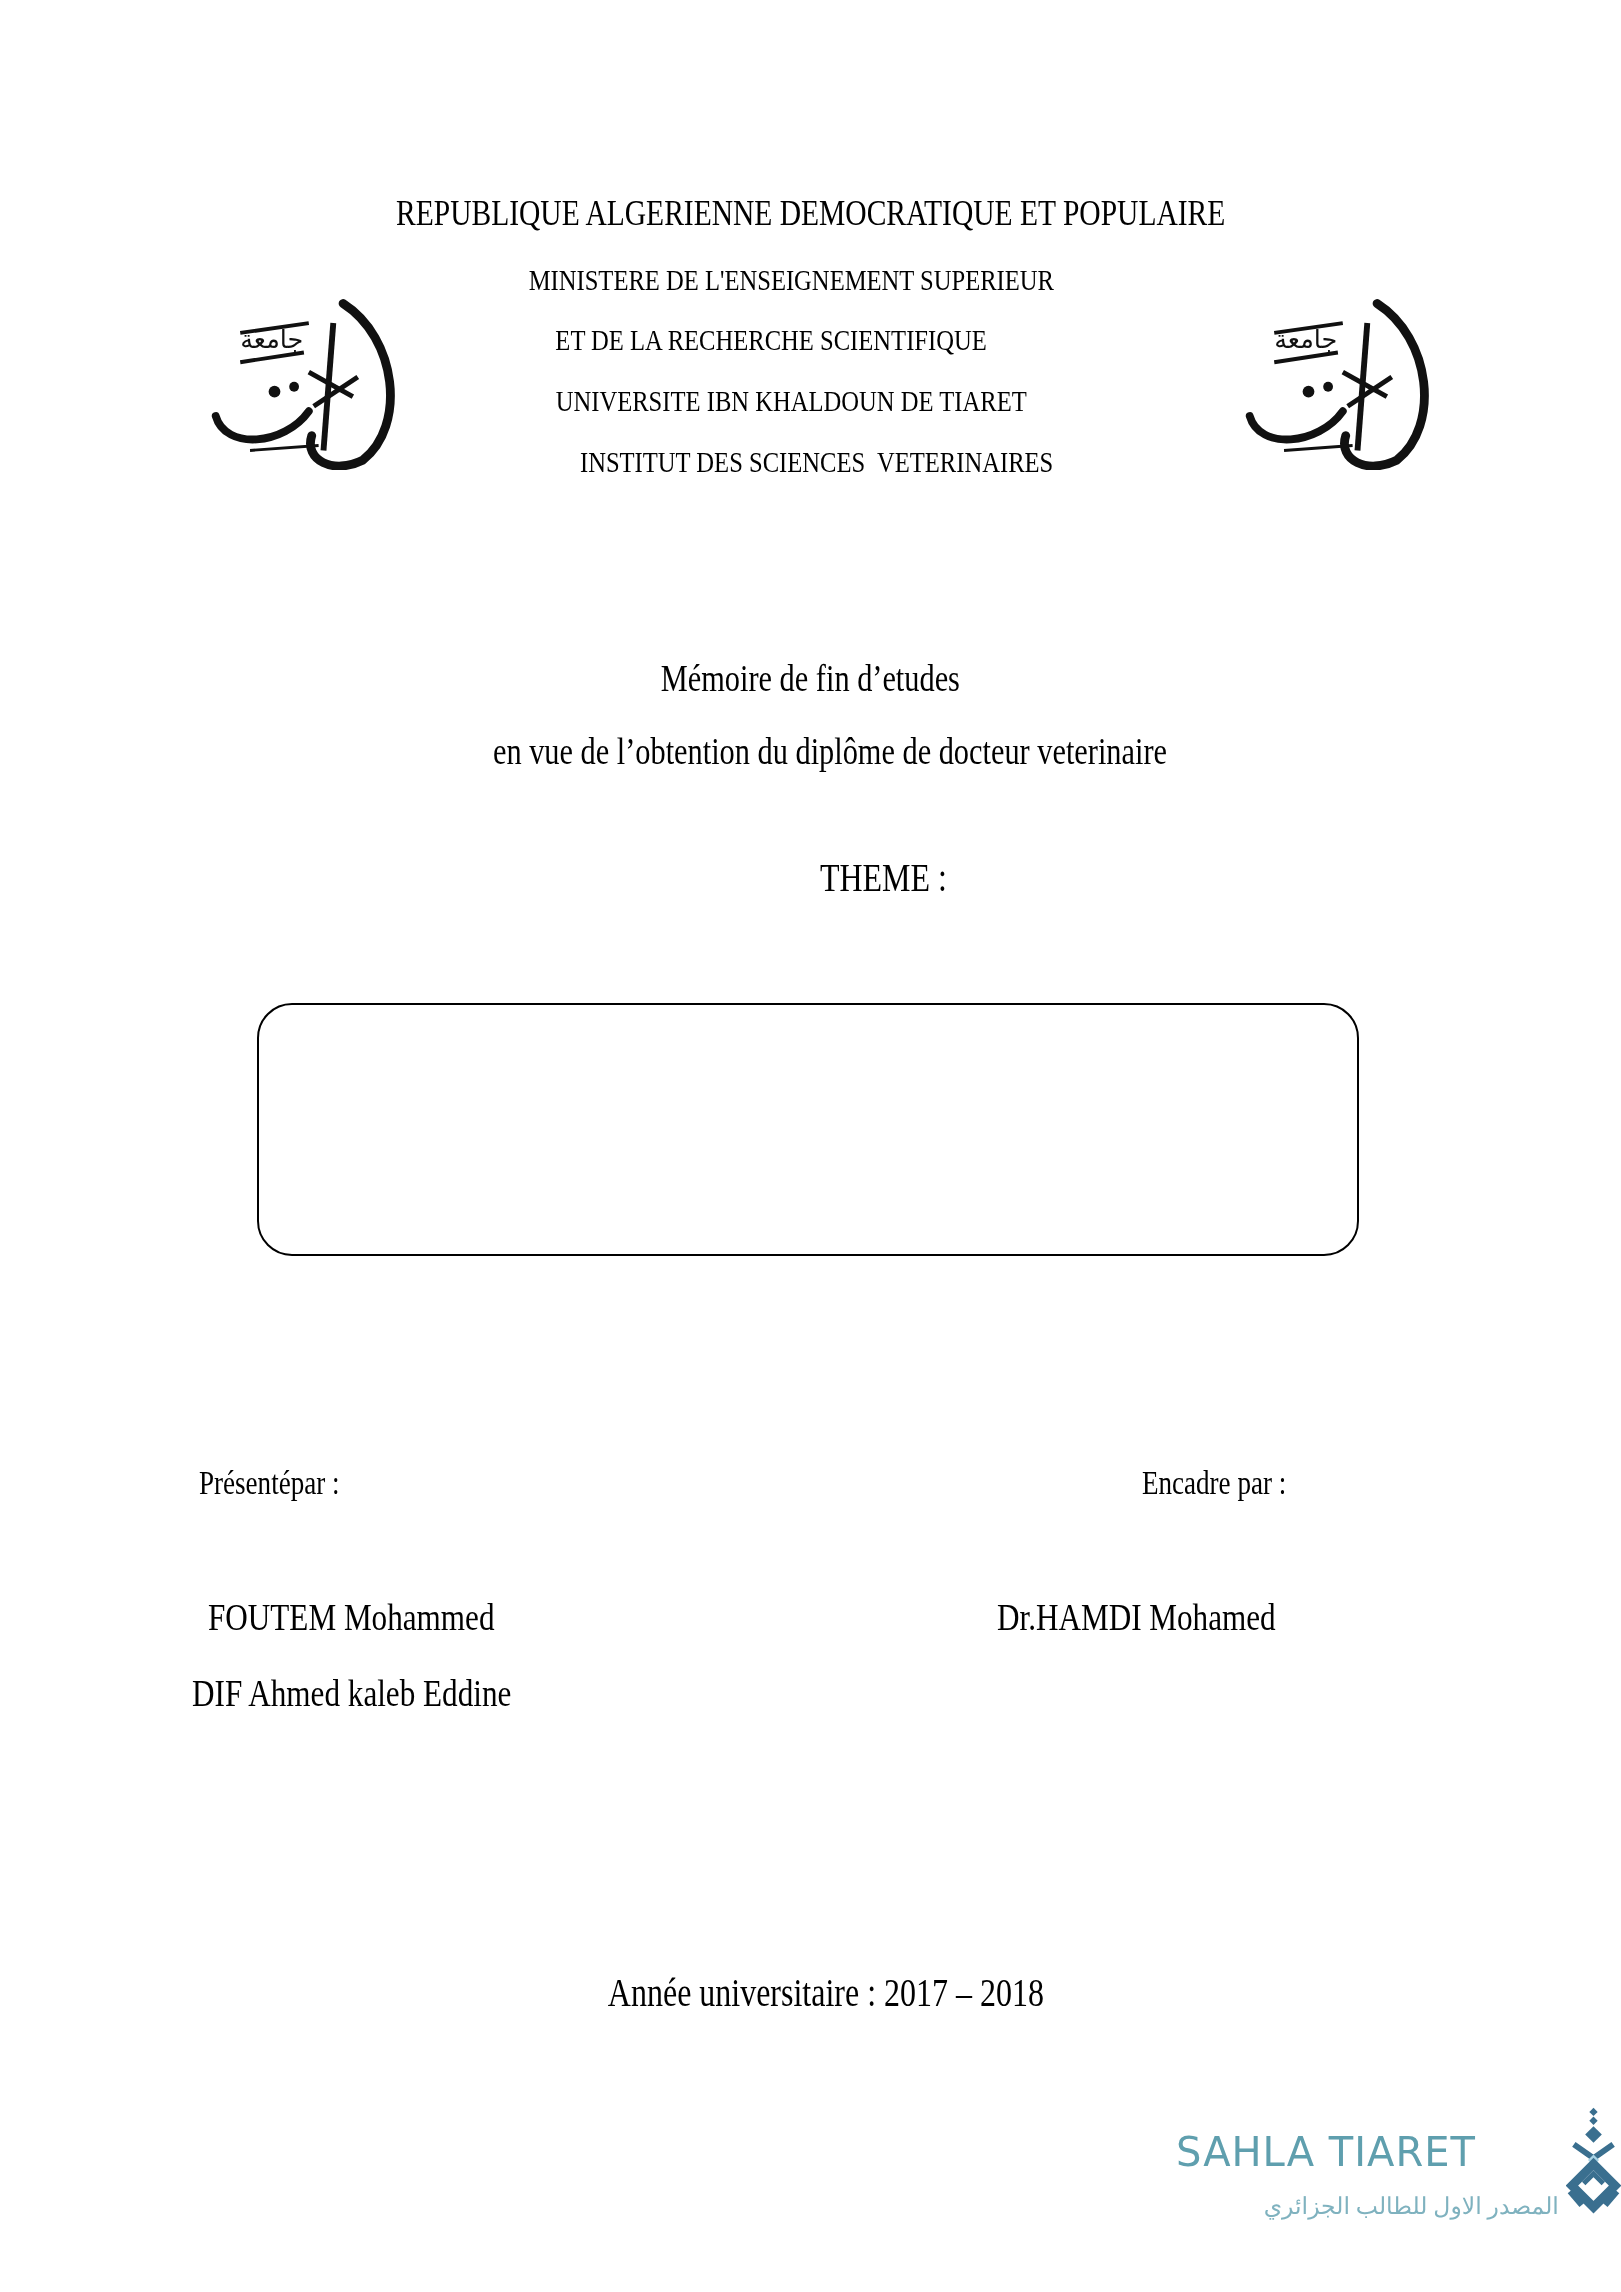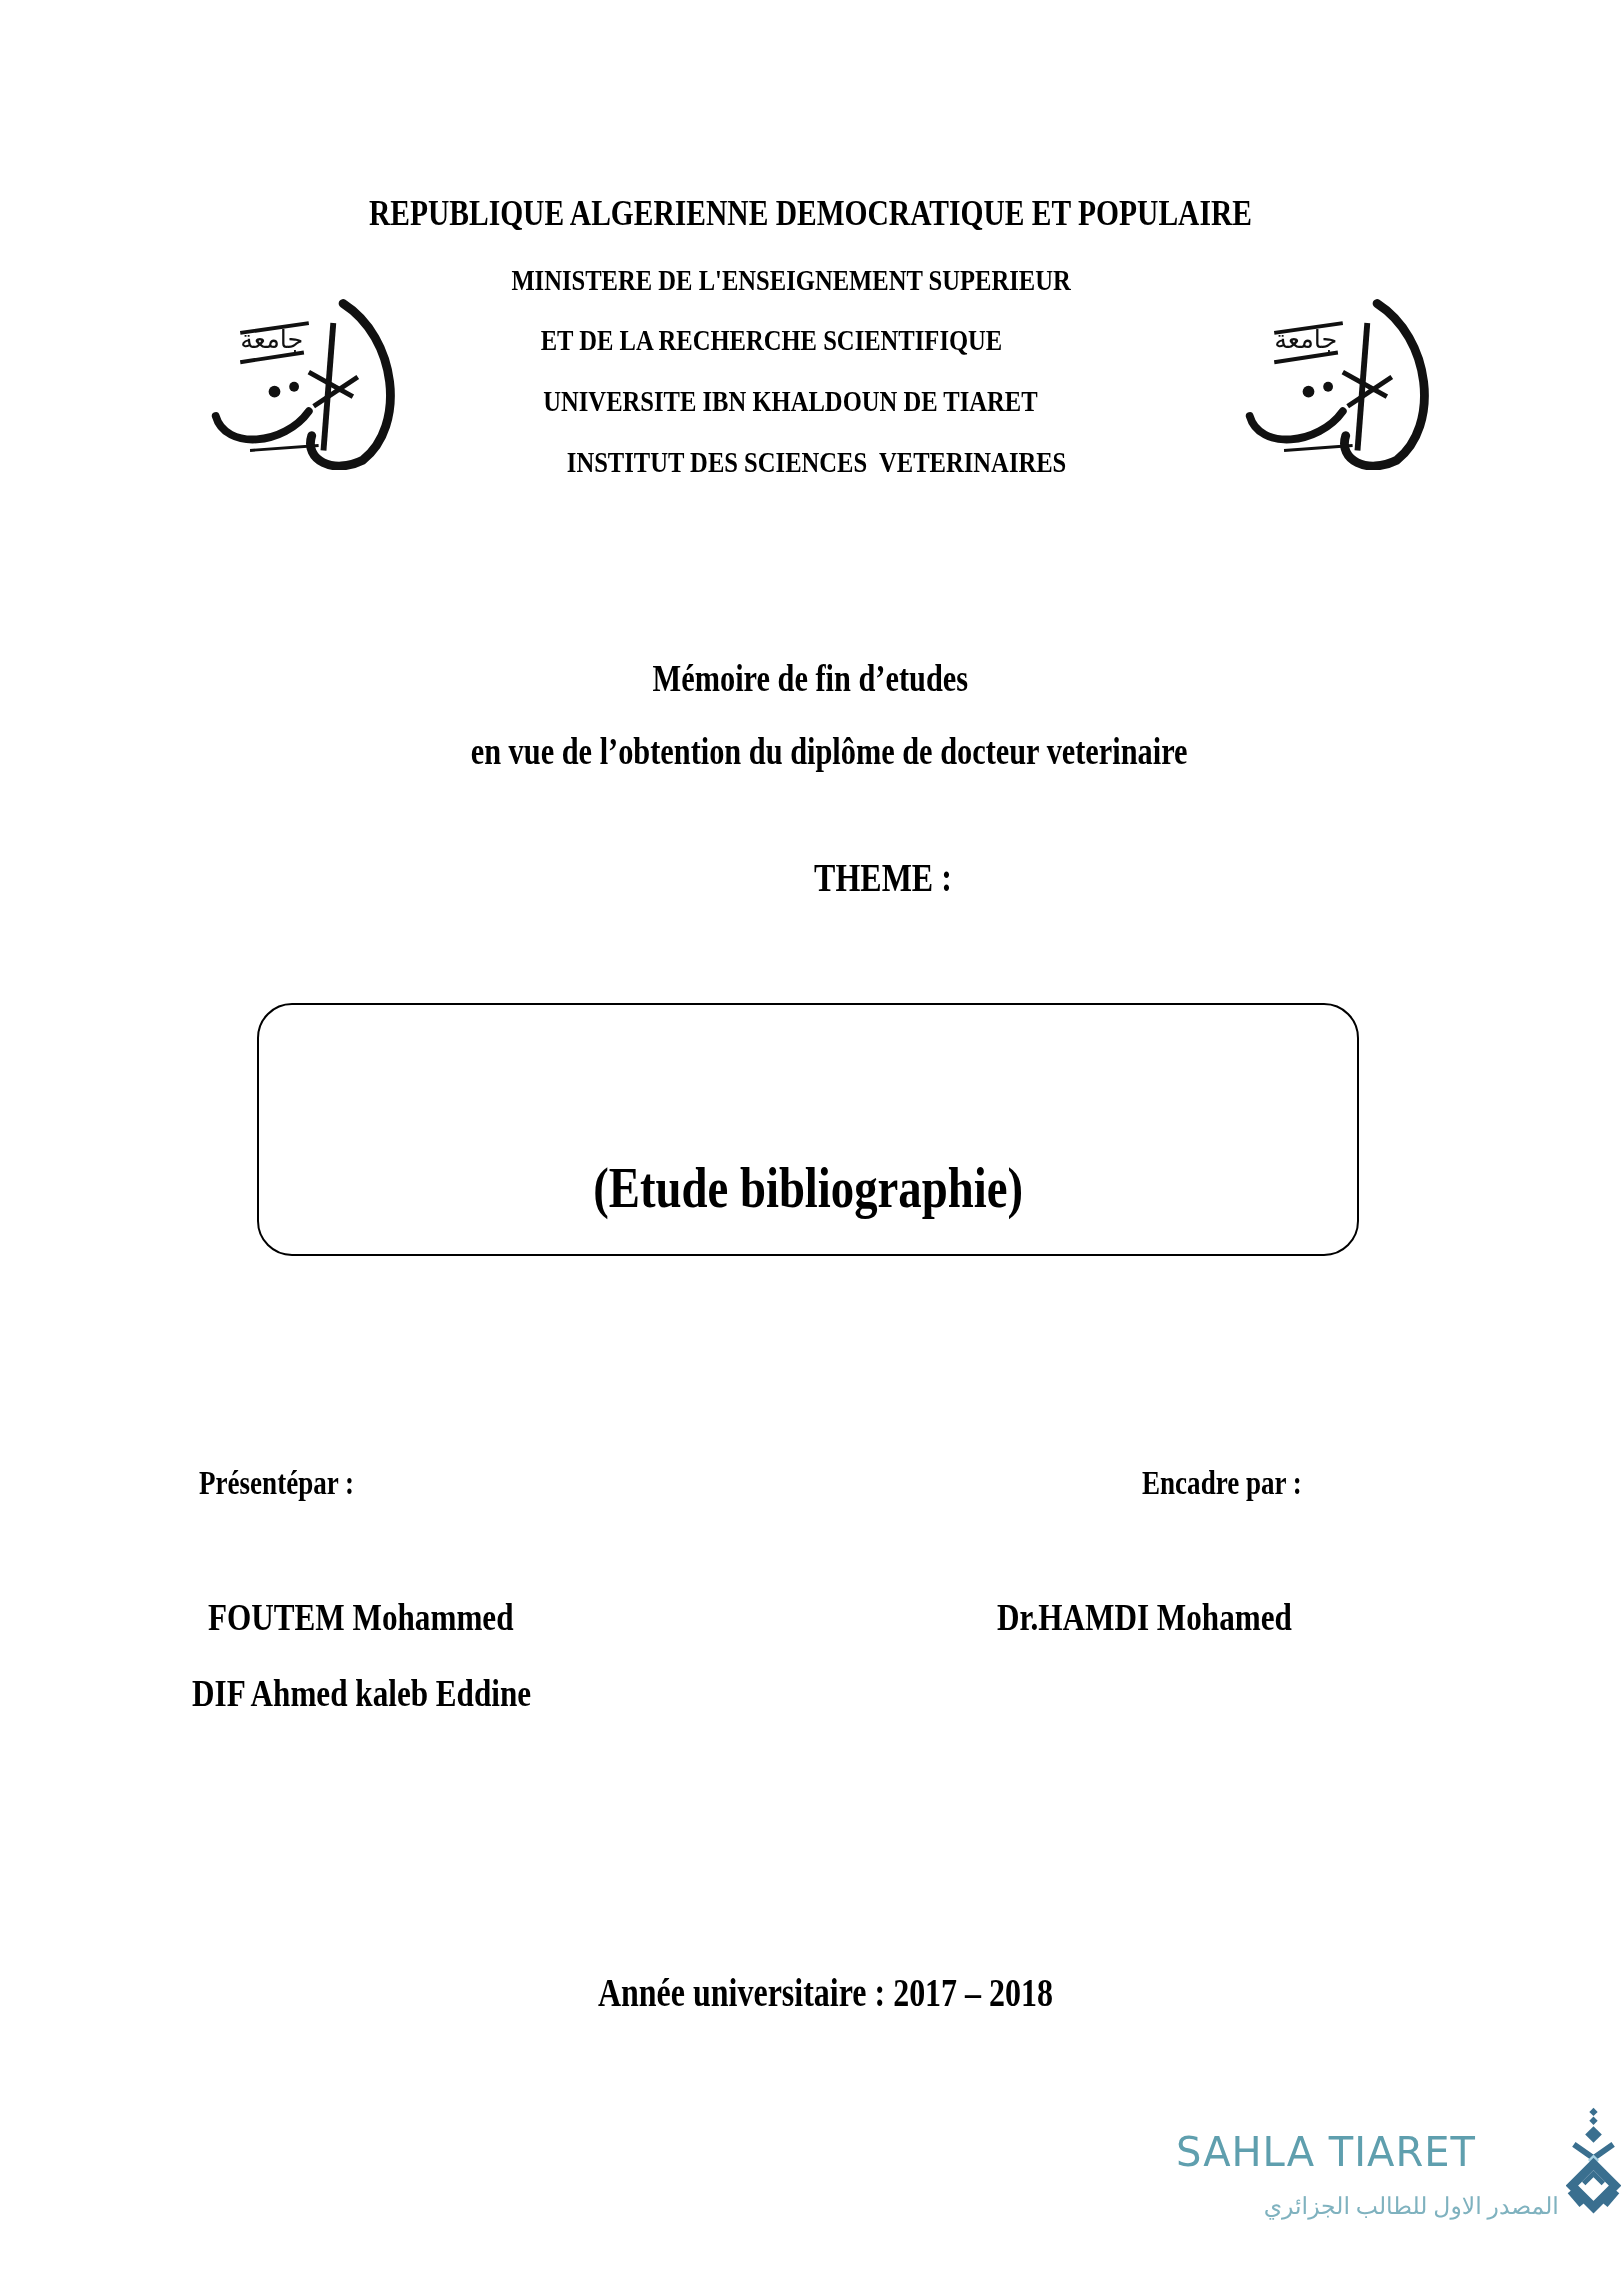--- a/index.html
+++ b/index.html
@@ -1,19 +1,19 @@
 <!DOCTYPE html>
 <html><head>
 <meta charset="utf-8">
 <style>
   html, body { margin: 0; padding: 0; background: #ffffff; }
   body { width: 1621px; height: 2293px; position: relative; overflow: hidden;
          font-family: "Liberation Serif", "DejaVu Serif", serif; color: #000; }
   .abs { position: absolute; }
-  .bold { font-weight: bold; }
+  .bold { font-weight: normal; }
   .center { text-align: center; }
   .cond { display: inline-block; transform: scaleX(0.82); transform-origin: center; white-space: nowrap; }
   .condl { display: inline-block; transform: scaleX(0.82); transform-origin: left; white-space: nowrap; }
 
   #header-line1 { left: 0; width: 1621px; top: 192px; font-size: 36px; }
   .ministry { left: 0; width: 1621px; font-size: 30px; }
   #ministry-1 { top: 263px; left: -19.6px; }
   #ministry-2 { top: 323px; left: -39px; }
   #university { top: 384px; left: -19.6px; }
   #institute { top: 445px; left: 5.9px; }
@@ -96,23 +96,20 @@
   <span class="cond">Mémoire de fin d’etudes</span>
 </div>
 <div class="abs bold center" id="memoire-line2">
   <span class="cond">en vue de l’obtention du diplôme de docteur veterinaire</span>
 </div>
 <div class="abs bold center" id="theme-label">
   <span class="cond">THEME :</span>
 </div>
 
 <div class="abs" id="title-box">
-  <div class="abs bold center" id="title-line2">
-    <span class="cond">(Etude bibliographie)</span>
-  </div>
 </div>
 
 <div class="abs bold" id="presented-label">
   <span class="condl">Présentépar :</span>
 </div>
 <div class="abs bold" id="supervised-label">
   <span class="condl">Encadre par :</span>
 </div>
 <div class="abs bold" id="student-1">
   <span class="condl">FOUTEM Mohammed</span>

